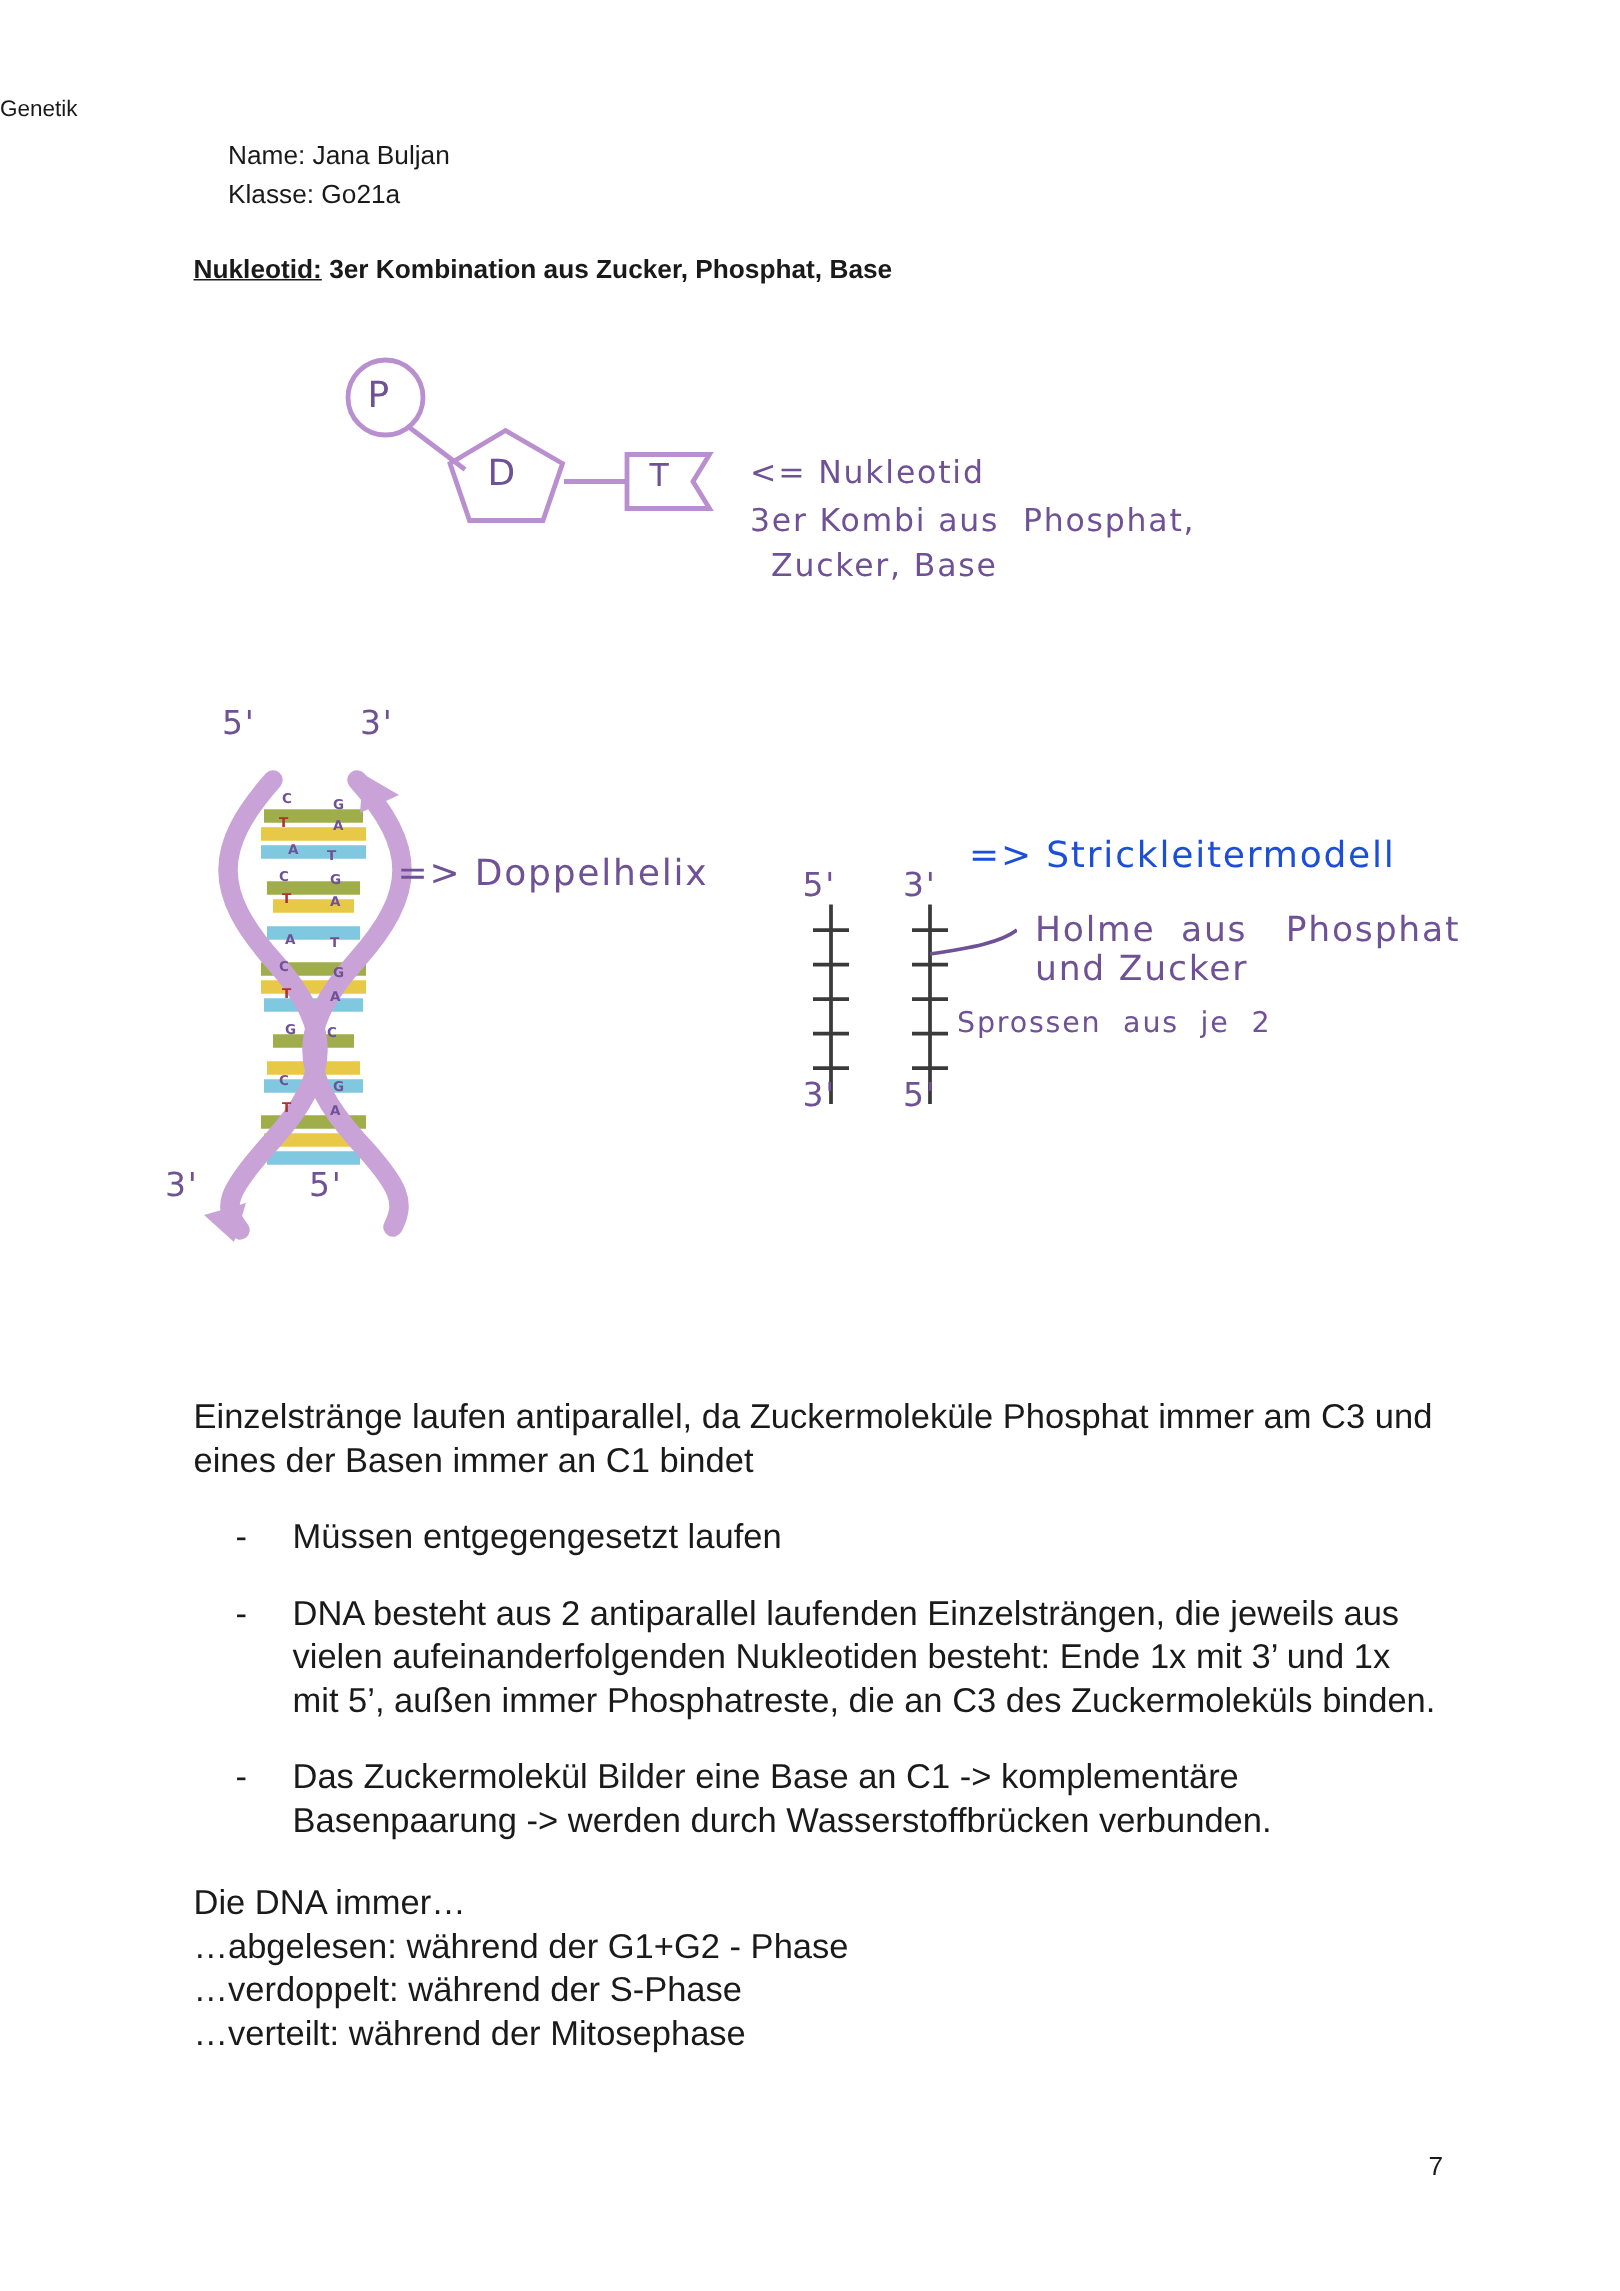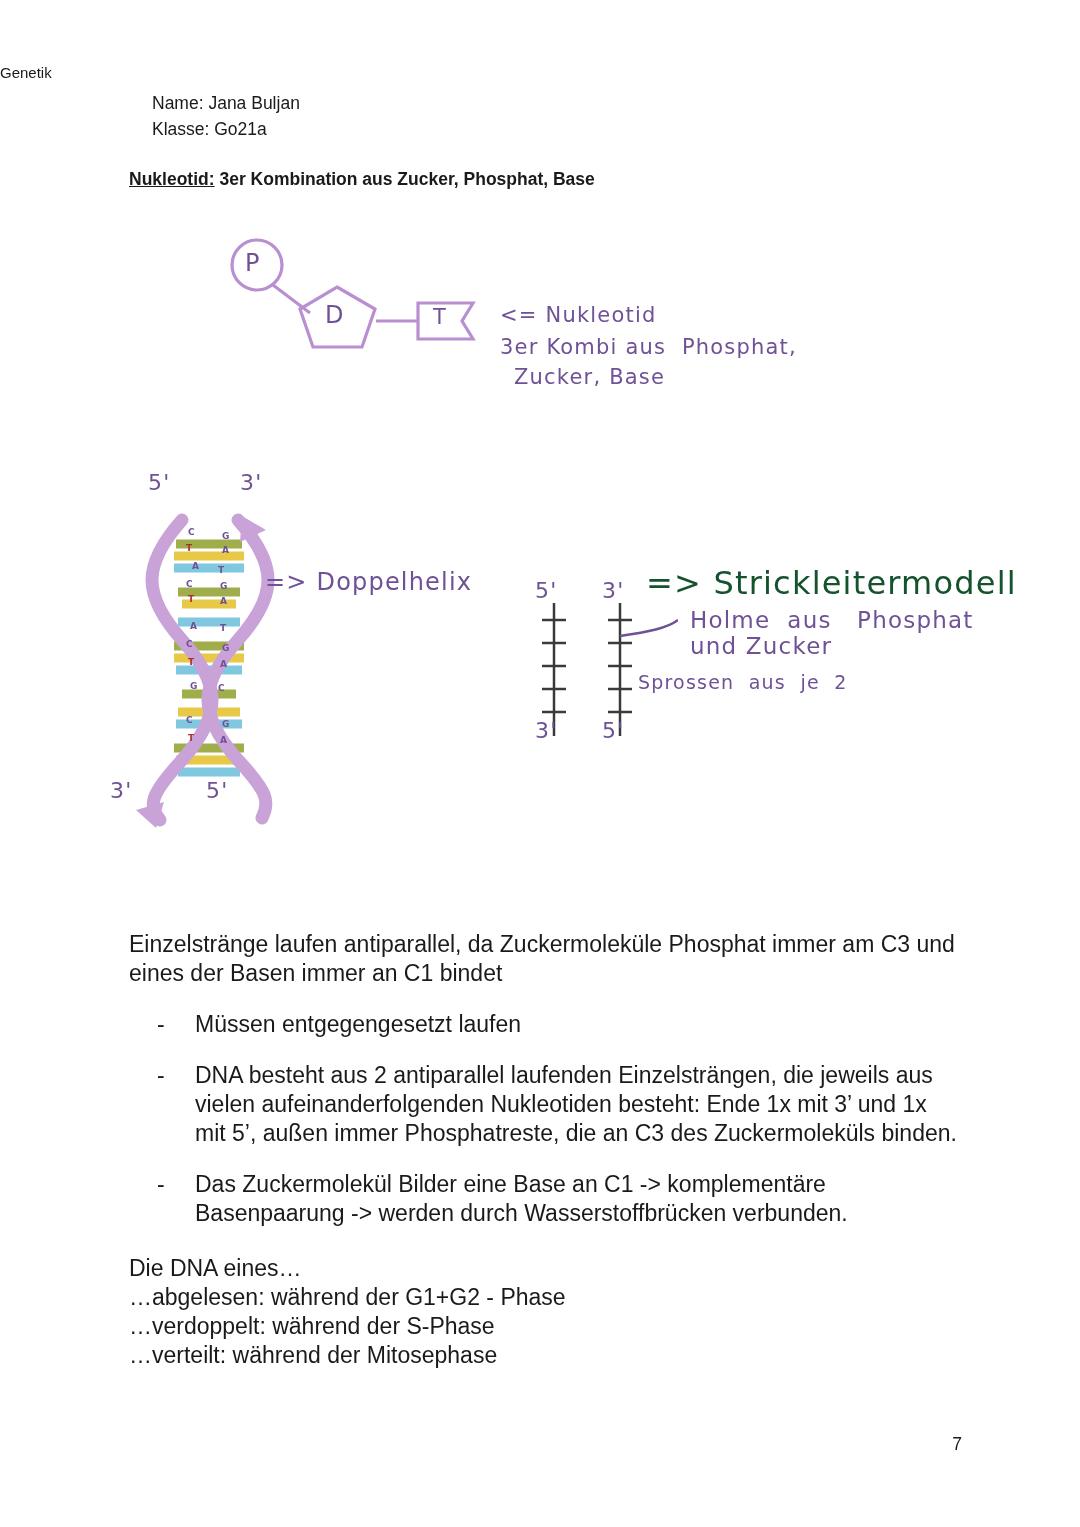--- a/index.html
+++ b/index.html
@@ -238,21 +238,21 @@
           <line x1="80" y1="114" x2="104" y2="114"></line>
       </g>
       <path d="M92,38 C120,34 140,30 150,22" fill="none" stroke="#6f5196" stroke-width="2.5"></path>
     </svg>
 
     <div class="hw-text" style="left:425px; top:108px; font-size:22px;">5'</div>
     <div class="hw-text" style="left:492px; top:108px; font-size:22px;">3'</div>
     <div class="hw-text" style="left:425px; top:248px; font-size:22px;">3'</div>
     <div class="hw-text" style="left:492px; top:248px; font-size:22px;">5'</div>
 
-    <div class="hw-text" style="left:536px; top:101px; font-size:32px; color:#14532d;">=&gt; Strickleitermodell</div>
+    <div class="hw-text" style="left:536px; top:88px; font-size:24px; color:#1d4ed8;">=&gt; Strickleitermodell</div>
     <div class="hw-text" style="left:580px; top:138px; font-size:23px;">Holme  aus   Phosphat</div>
     <div class="hw-text" style="left:580px; top:164px; font-size:23px;">und Zucker</div>
     <div class="hw-text" style="left:528px; top:200px; font-size:19px;">Sprossen  aus  je  2</div>
   </div>
 
   <div class="body-text">
     <p>Einzelstränge laufen antiparallel, da Zuckermoleküle Phosphat immer am C3 und</p>
     <p>eines der Basen immer an C1 bindet</p>
     <ul class="dashes">
       <li>
@@ -262,21 +262,21 @@
       <li>
         <span class="dash">-</span>
         <span>DNA besteht aus 2 antiparallel laufenden Einzelsträngen, die jeweils aus vielen aufeinanderfolgenden Nukleotiden besteht: Ende 1x mit 3’ und 1x mit 5’, außen immer Phosphatreste, die an C3 des Zuckermoleküls binden.</span>
       </li>
       <li>
         <span class="dash">-</span>
         <span>Das Zuckermolekül Bilder eine Base an C1 -&gt; komplementäre Basenpaarung -&gt; werden durch Wasserstoffbrücken verbunden.</span>
       </li>
     </ul>
     <div class="closing">
-      <p>Die DNA eines…</p>
+      <p>Die DNA immer…</p>
       <p>…abgelesen: während der G1+G2 - Phase</p>
       <p>…verdoppelt: während der S-Phase</p>
       <p>…verteilt: während der Mitosephase</p>
     </div>
   </div>
 
   <div class="page-number">7</div>
 </div>
 
 </body></html>

